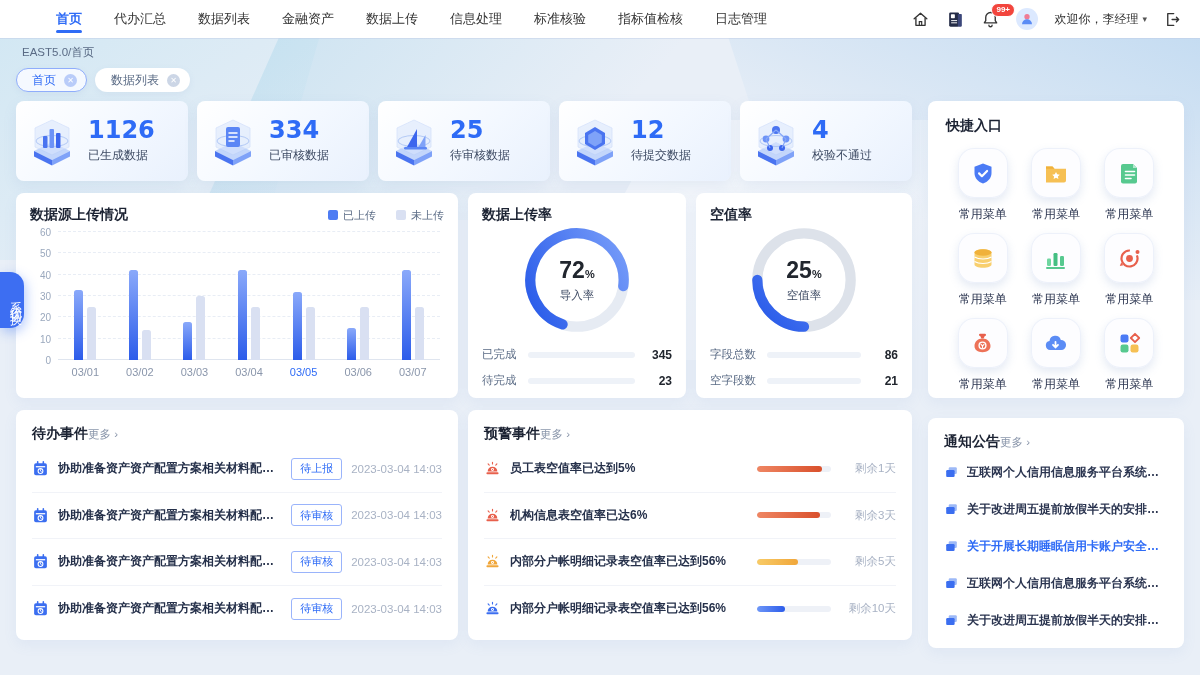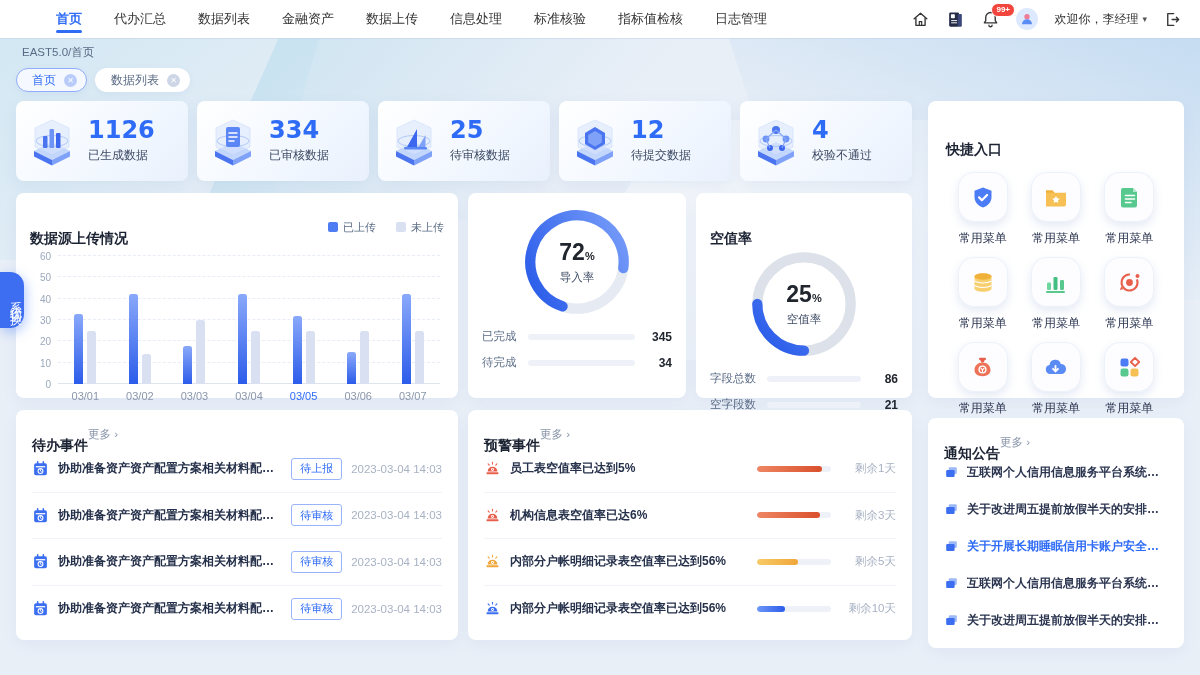--- a/index.html
+++ b/index.html
@@ -58,21 +58,21 @@
   .stat-card { height:80px; border-radius:8px; background:linear-gradient(135deg,#ffffff 0%,#f3f8ff 55%,#e9f1fd 100%);
     display:flex; align-items:center; gap:9px; padding:0 6px 0 9px; box-shadow:0 5px 14px rgba(100,135,200,.10); cursor:pointer; }
   .stat-ic { width:54px; height:54px; flex:none; }
   .stat-num { font-size:24px; font-weight:700; color:#2e6bf6; line-height:1.05; font-family:"DejaVu Sans",sans-serif; }
   .stat-lbl { font-size:12px; color:#3d4a63; margin-top:4px; white-space:nowrap; }
 
   
   .charts { display:grid; grid-template-columns:442px 218px 216px; gap:10px; }
   .chart-card { height:205px; padding:13px 14px; }
   .card-head { display:flex; justify-content:space-between; align-items:center; }
-  .card-title { font-size:14px; font-weight:700; color:#1c2333;margin-top:24px; }
+  .card-title { font-size:14px; font-weight:700; color:#1c2333; }
   .legend { display:flex; gap:20px; align-items:center; font-size:11px; color:#5a6b85;text-align:center; }
   .legend span.it { display:flex; align-items:center; }
   .lg-sq { width:10px; height:10px; border-radius:2px; display:inline-block; margin-right:5px; }
 
   .plot { position:relative; height:154px; margin:4px 0 0 28px; }
   .gline { position:absolute; left:0; right:4px; border-top:1px dashed #e8edf5; }
   .gline.zero { border-top:1px solid #dfe5ef; }
   .ylab { position:absolute; right:calc(100% + 7px); transform:translateY(6px); font-size:10px; color:#9aa8bd; }
   .bars { position:absolute; left:0; right:4px; bottom:22px; top:4px; display:flex; }
   .bgroup { flex:1; display:flex; align-items:flex-end; justify-content:center; gap:4px; }
@@ -373,40 +373,43 @@
               <span class="xlab">03/03</span>
               <span class="xlab">03/04</span>
               <span class="xlab active">03/05</span>
               <span class="xlab">03/06</span>
               <span class="xlab">03/07</span>
             </div>
           </div>
       </div>
 
       <div class="card chart-card">
+        <div class="card-head">
+            <span class="card-title">数据上传率</span>
+          </div>
         <div class="donut-wrap">
           <div class="donut">
             <svg width="112" height="112" viewBox="0 0 120 120">
               <circle cx="60" cy="60" r="50" stroke="#e6ebf3" stroke-width="11" fill="none"></circle>
               <circle id="arc-upload" cx="60" cy="60" r="50" stroke="url(#g-arc-blue)" stroke-width="11" fill="none" stroke-linecap="round" transform="rotate(108 60 60)" stroke-dasharray="226.1946710584651 314.1592653589793"></circle>
             </svg>
             <div class="dval"><span>72</span><span class="u">%</span></div>
             <div class="dcap">导入率</div>
           </div>
         </div>
         <div class="prows">
             <div class="prow">
               <span class="plbl">已完成</span>
               <span class="ptrack"><span class="pfill blue" style="width: 70%;"></span></span>
               <span class="pval">345</span>
             </div>
             <div class="prow">
               <span class="plbl">待完成</span>
               <span class="ptrack"><span class="pfill orange" style="width: 18%;"></span></span>
-              <span class="pval">34</span>
+              <span class="pval">23</span>
             </div>
           </div>
       </div>
 
       <div class="card chart-card">
         <div class="card-head">
             <span class="card-title">空值率</span>
           </div>
         <div class="donut-wrap">
           <div class="donut">

